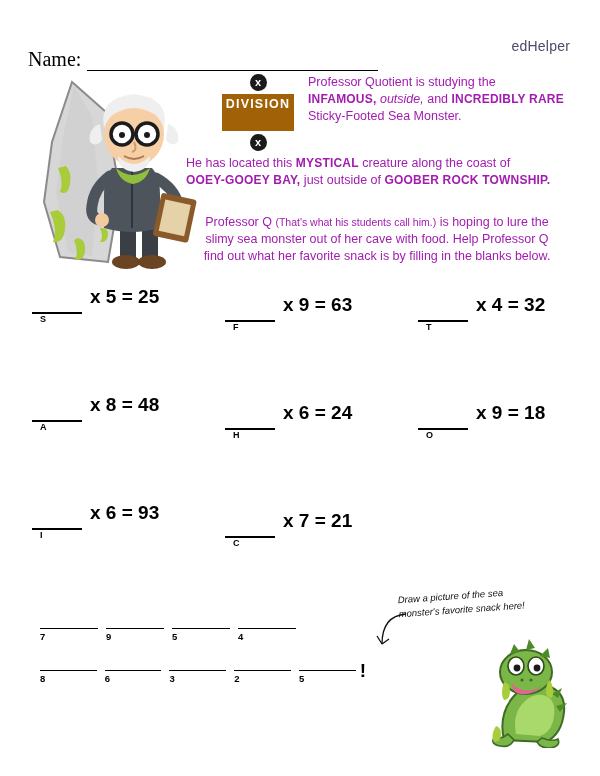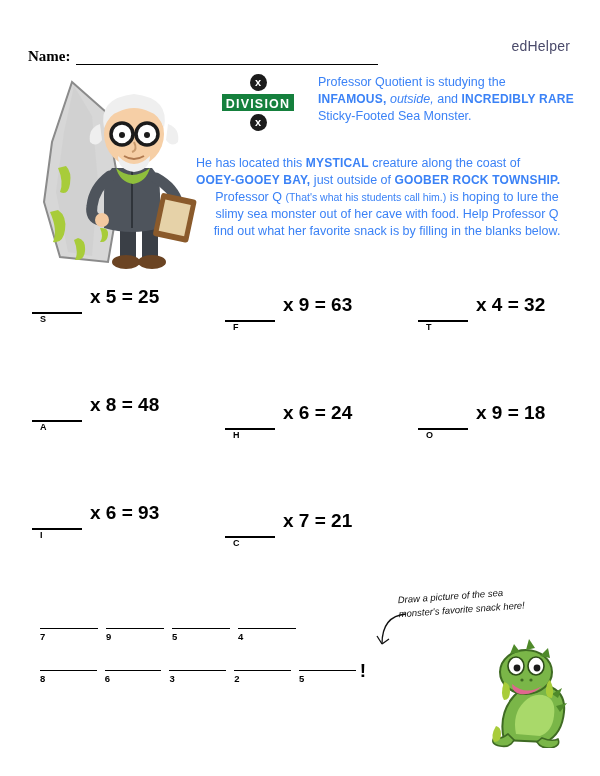--- a/index.html
+++ b/index.html
@@ -35,22 +35,22 @@
   .name-row {
     position: absolute;
     top: 48px;
     left: 28px;
     width: 350px;
     display: flex;
     align-items: flex-end;
   }
   .name-label {
     font-family: "Liberation Serif", serif;
-    font-size: 15px;
-    font-weight: bold;
+    font-size: 20px;
+    font-weight: normal;
     padding-right: 6px;
     text-align: right;
   }
   .name-line {
     flex: 1;
     border-bottom: 1.5px solid #000;
     height: 14px;
   }
 
   
@@ -76,44 +76,44 @@
     border-radius: 50%;
     background: #1b1b1b;
     color: #fff;
     font-family: "Liberation Sans", sans-serif;
     font-size: 11px;
     font-weight: bold;
     line-height: 17px;
     margin: 0 auto;
   }
   .badge .bar {
-    background: #15803d;
+    background: #a16207;
     color: #fff;
     font-family: "Liberation Sans", sans-serif;
     font-weight: bold;
     font-size: 12.5px;
     letter-spacing: 1.2px;
-    padding: 3px 0 0;
+    padding: 3px 0 20px;
     margin: 3px 0;
   }
 
   
   .intro {
     position: absolute;
-    left: 196px;
+    left: 186px;
     top: 74px;
     width: 382px;
     font-family: "Liberation Sans", sans-serif;
     font-size: 12.5px;
     line-height: 17px;
-    color: #3b82f6;
+    color: #a21caf;
   }
   .intro .p1 { margin-left: 122px; }
   .intro .p2 { margin-top: 30px; }
-  .intro .p3 { margin-top: 0; text-align: center; padding: 0 16px; }
+  .intro .p3 { margin-top: 25px; text-align: center; padding: 0 16px; }
   .fancy {
     font-family: "Liberation Sans", sans-serif;
     font-weight: bold;
     letter-spacing: .2px;
   }
   .fancy-sm { font-size: 12px; text-transform: uppercase; }
   .italic-word { font-style: italic; }
   .small-paren { font-size: 10.5px; }
 
   

